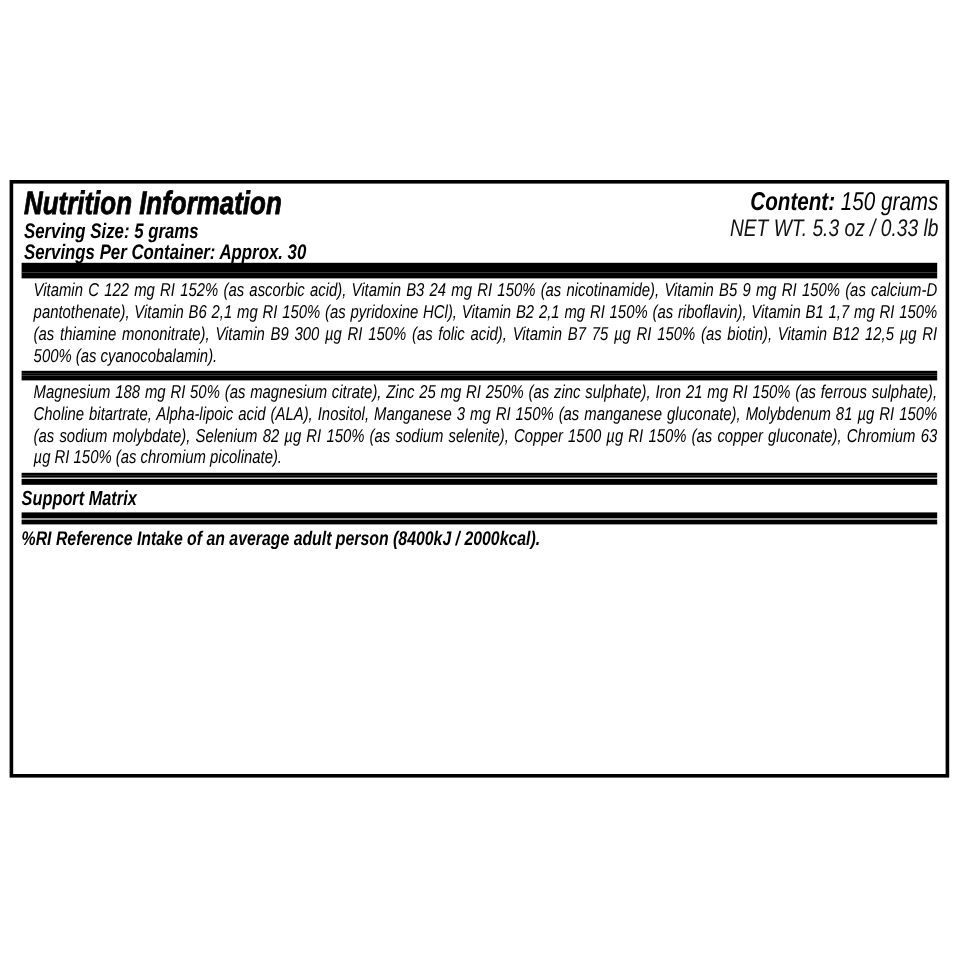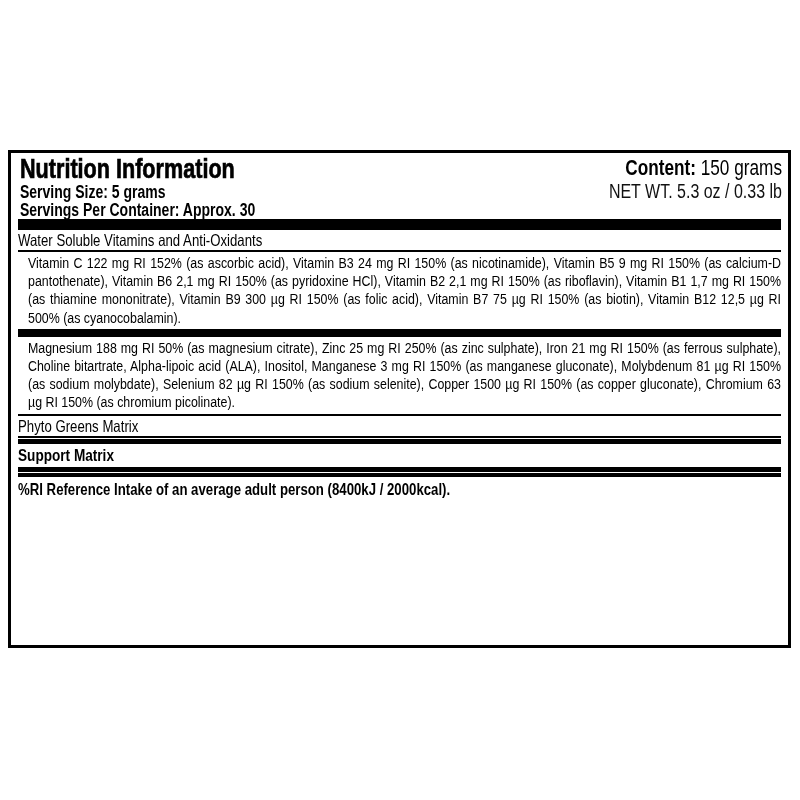--- a/index.html
+++ b/index.html
@@ -1,19 +1,19 @@
 <!DOCTYPE html>
 <html><head>
 <meta charset="utf-8">
 <style>
   html,body { margin:0; padding:0; background:#ffffff; }
   .page {
     position:relative; width:800px; height:800px; background:#ffffff;
     font-family:"Liberation Sans", sans-serif; color:#000;
-    -webkit-font-smoothing:antialiased; overflow:hidden;
+    -webkit-font-smoothing:antialiased; overflow:hidden;font-style:italic;
   }
   .label-box {
     position:absolute; left:8px; top:150px; width:777px; height:492px;
     border:3px solid #000; overflow:hidden; background:#fff;
   }
   .inner { padding:0 5px; }
 
   
   .cx  { transform:scaleX(0.8); transform-origin:0 0; width:125%; }
 
@@ -58,41 +58,35 @@
         <div class="header-right">
           <div class="hr1"><b>Content:</b> <span>150 grams</span></div>
           <div class="hr2">NET WT. 5.3 oz / 0.33 lb</div>
         </div>
       </div>
 
       <div class="bar8"></div>
 
       <div class="rule3"></div>
 
-      <div class="row">
-        <div class="cx gh">Water Soluble Vitamins and Anti-Oxidants</div>
-      </div>
       <div class="rule2"></div>
       <div class="para">
         <div class="cx">Vitamin C 122 mg RI 152% (as ascorbic acid), Vitamin B3 24 mg RI 150% (as nicotinamide), Vitamin B5 9 mg RI 150% (as calcium-D pantothenate), Vitamin B6 2,1 mg RI 150% (as pyridoxine HCl), Vitamin B2 2,1 mg RI 150% (as riboflavin), Vitamin B1 1,7 mg RI 150% (as thiamine mononitrate), Vitamin B9 300 µg RI 150% (as folic acid), Vitamin B7 75 µg RI 150% (as biotin), Vitamin B12 12,5 µg RI 500% (as cyanocobalamin).</div>
       </div>
       <div class="rule2"></div>
 
       <div class="rule2"></div>
       <div class="rule2"></div>
 
       <div class="rule2"></div>
       <div class="para">
         <div class="cx">Magnesium 188 mg RI 50% (as magnesium citrate), Zinc 25 mg RI 250% (as zinc sulphate), Iron 21 mg RI 150% (as ferrous sulphate), Choline bitartrate, Alpha-lipoic acid (ALA), Inositol, Manganese 3 mg RI 150% (as manganese gluconate), Molybdenum 81 µg RI 150% (as sodium molybdate), Selenium 82 µg RI 150% (as sodium selenite), Copper 1500 µg RI 150% (as copper gluconate), Chromium 63 µg RI 150% (as chromium picolinate).</div>
       </div>
       <div class="rule2"></div>
 
-      <div class="row">
-        <div class="cx gh">Phyto Greens Matrix</div>
-      </div>
       <div class="rule2"></div>
 
       <div class="bar5"></div>
       <div class="row">
         <div class="cx mk">Support Matrix</div>
       </div>
       <div class="bar5"></div>
       <div class="bar4"></div>
 
       <div class="foot">

